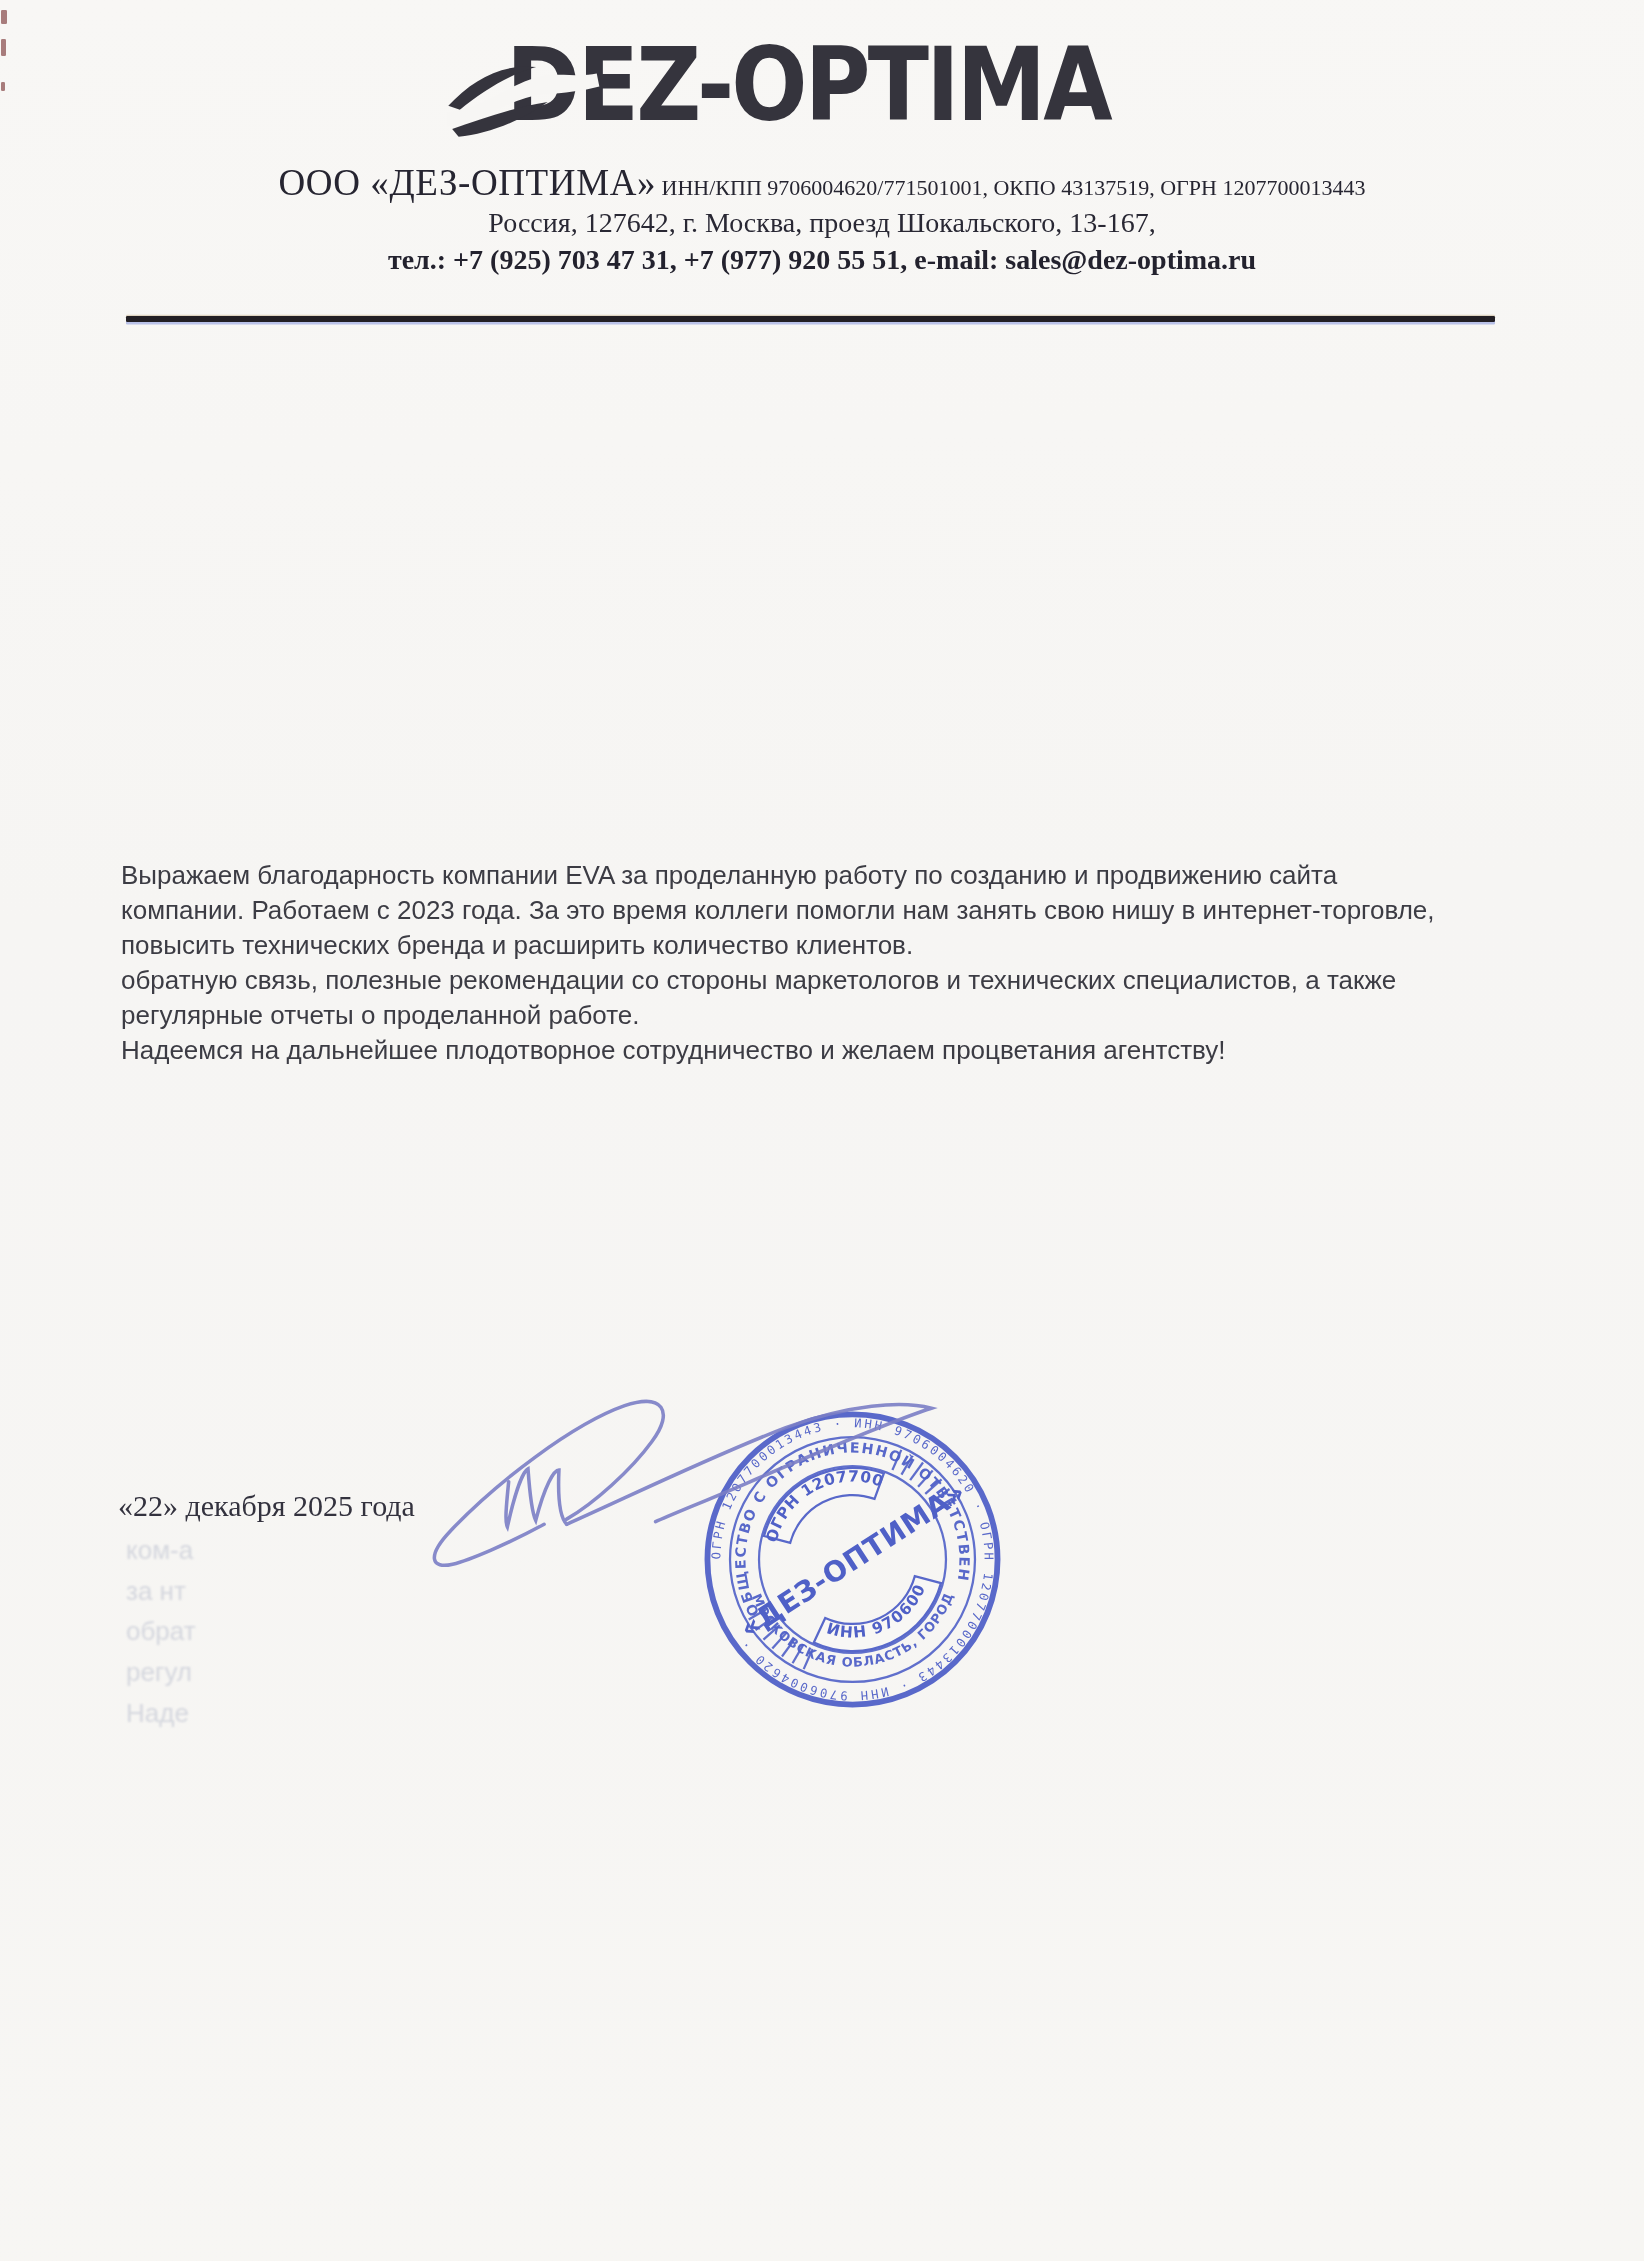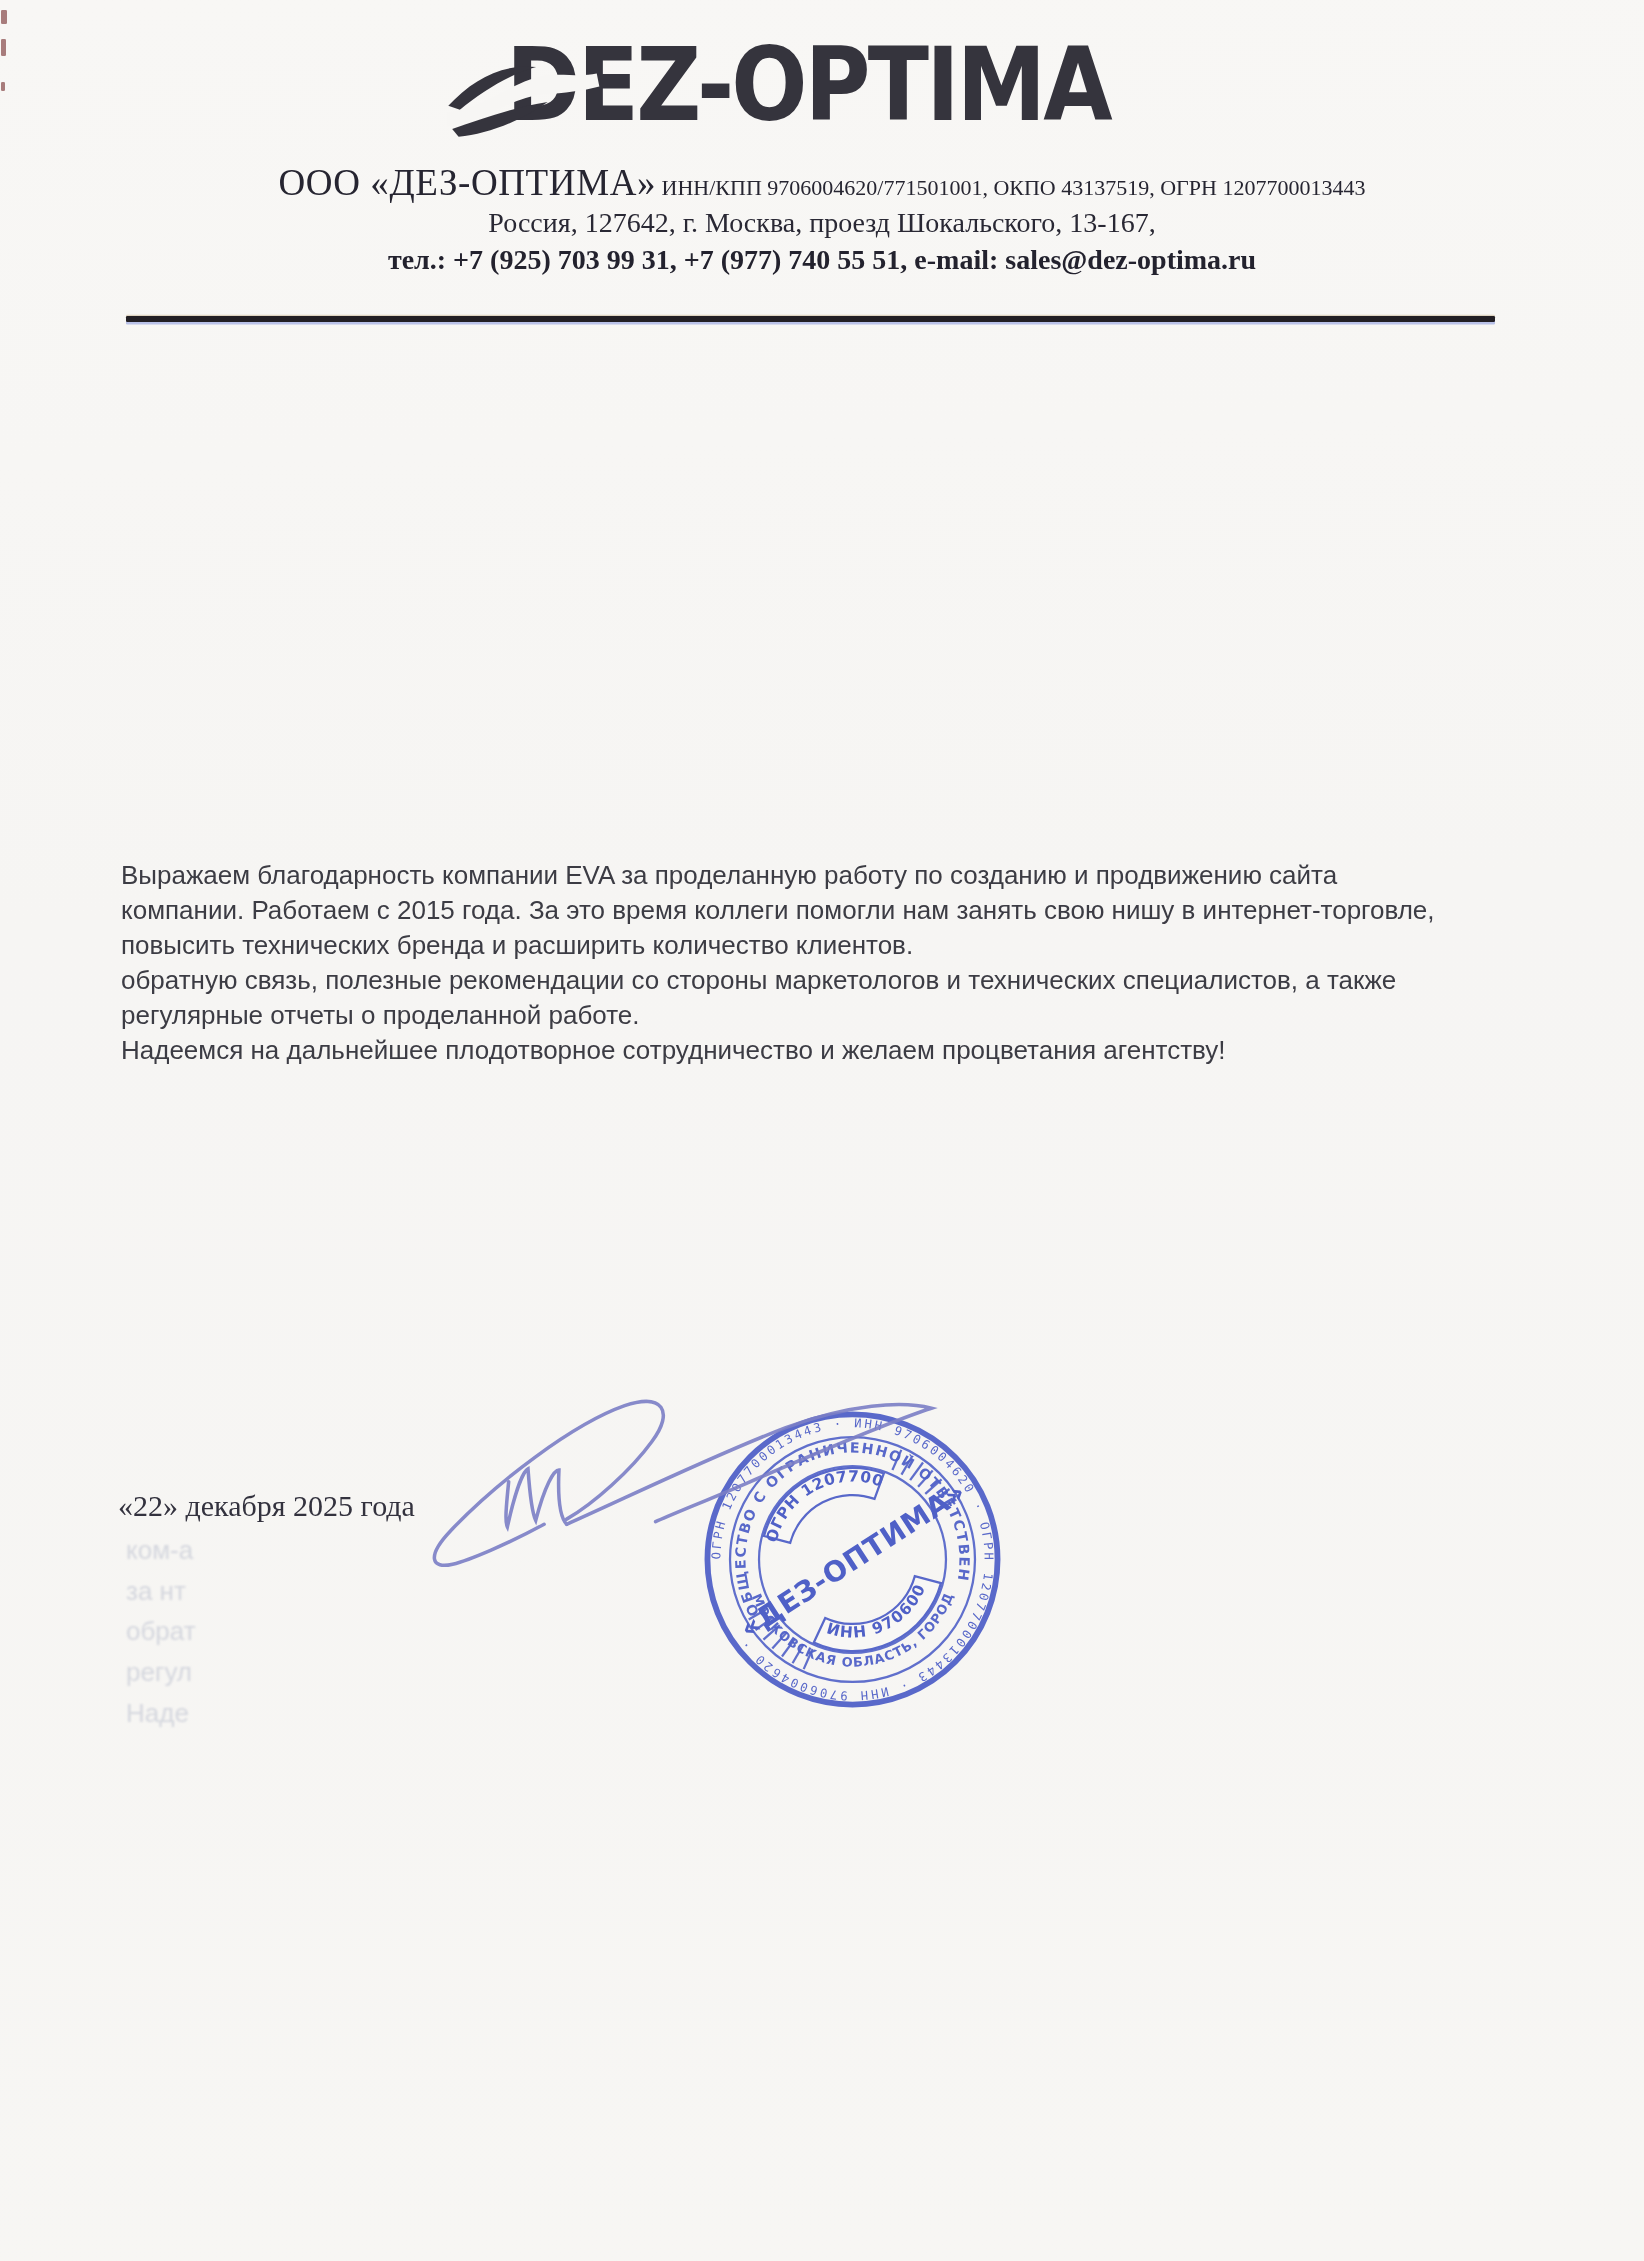--- a/index.html
+++ b/index.html
@@ -85,26 +85,26 @@
       <path d="M 0,118 C 60,112 112,62 162,60 C 190,59 210,63 232,58 L 236,78 C 210,85 182,88 150,90 C 100,94 55,134 0,140 Z" fill="#f7f6f4"></path>
       <path d="M 8,144 C 52,128 104,110 156,102 C 114,132 62,152 18,156 Z" fill="#35343d"></path>
     </svg>
   </div>
 
   <div class="company-line">
     <span class="company-name">ООО «ДЕЗ-ОПТИМА»</span><span class="company-reg"> ИНН/КПП 9706004620/771501001, ОКПО 43137519, ОГРН 1207700013443</span>
   </div>
 
   <div class="address-line">Россия, 127642, г. Москва, проезд Шокальского, 13-167,</div>
-  <div class="contacts-line">тел.: +7 (925) 703 99 31, +7 (977)  740 55 51, e-mail: sales@dez-optima.ru</div>
+  <div class="contacts-line">тел.: +7 (925) 703 47 31, +7 (977)  920 55 51, e-mail: sales@dez-optima.ru</div>
   <div class="head-rule"></div>
 
   <div class="body-block">
     <div class="body-line">Выражаем благодарность компании EVA за проделанную работу по созданию и продвижению сайта</div>
-    <div class="body-line">компании. Работаем с 2015 года. За это время коллеги помогли нам занять свою нишу в интернет-торговле,</div>
+    <div class="body-line">компании. Работаем с 2023 года. За это время коллеги помогли нам занять свою нишу в интернет-торговле,</div>
     <div class="body-line">повысить технических бренда и расширить количество клиентов.</div>
     <div class="body-line">обратную связь, полезные рекомендации со стороны маркетологов и технических специалистов, а также</div>
     <div class="body-line">регулярные отчеты о проделанной работе.</div>
     <div class="body-line">Надеемся на дальнейшее плодотворное сотрудничество и желаем процветания агентству!</div>
   </div>
 
   <div class="date-line">«22» декабря  2025 года</div>
 
   <div class="ghost" style="top:1535px;">ком-а</div>
   <div class="ghost" style="top:1576px;">за нт</div>

